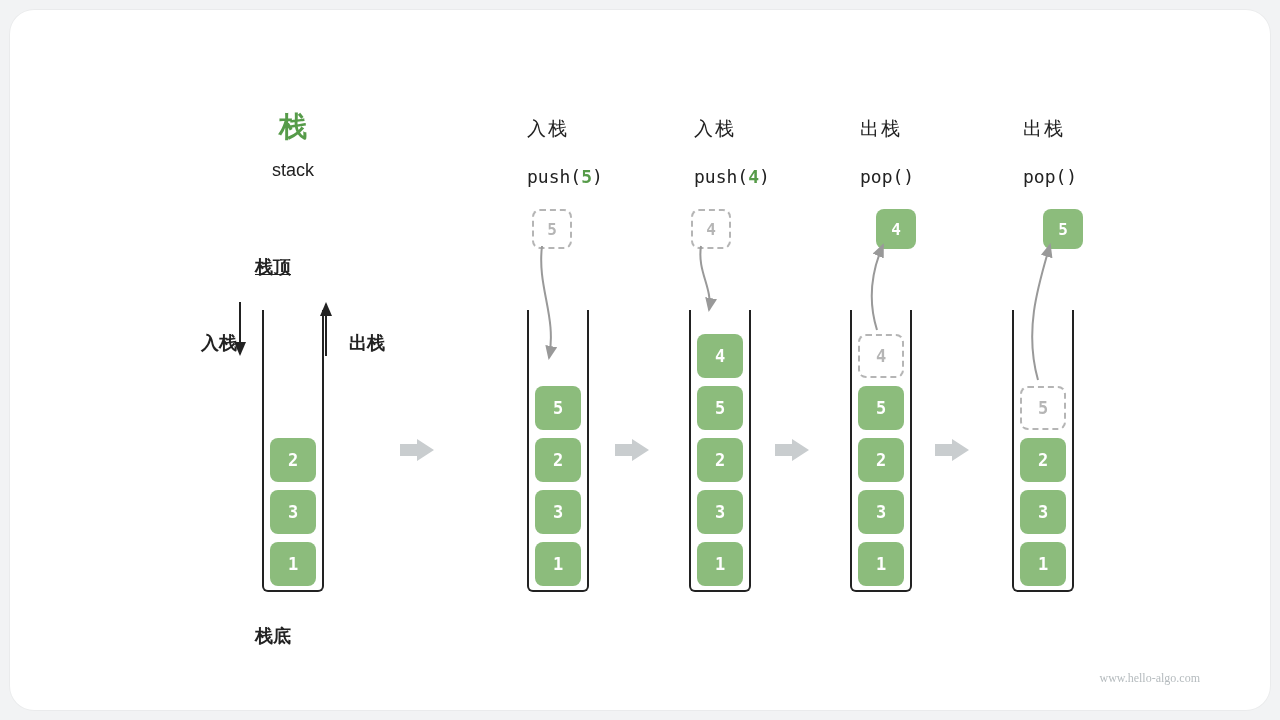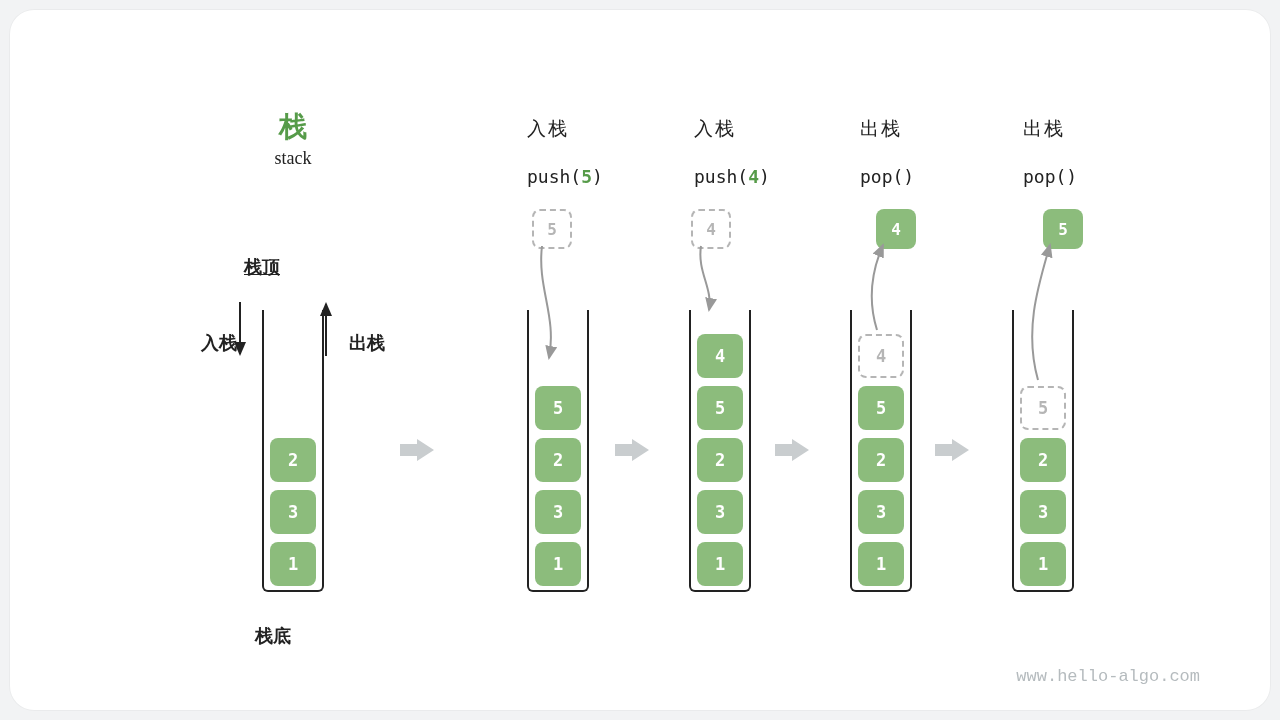--- a/index.html
+++ b/index.html
@@ -13,21 +13,21 @@
   .card {
     position:absolute; left:10px; top:10px; width:1260px; height:700px;
     background: var(--card, #ffffff);
     border-radius: 24px;
     box-shadow: 0 0 0 1px rgba(0,0,0,0.03);
   }
   .abs { position:absolute; }
 
   .title-wrap { left:213px; top:98px; width:140px; text-align:center; }
   .title-zh { font-size:28px; font-weight:bold; color:var(--accent-green,#569b49); }
-  .title-en { margin-top:2px; font-family:Liberation Serif, serif; font-size:18px; color:var(--ink,#222); }
+  .title-en { margin-top:14px; font-family:Liberation Sans, sans-serif; font-size:18px; color:var(--ink,#222); }
 
   .op-header { top:106px; }
   .op-zh { font-size:19px; color:var(--ink,#222); letter-spacing:2px; }
   .op-code { margin-top:24px; font-family:"DejaVu Sans Mono", monospace; font-size:18px; color:var(--ink,#222); }
   .op-code .arg { color:var(--accent-green,#569b49); font-weight:bold; }
 
   .side-label { font-size:18px; font-weight:bold; color:var(--ink,#222); text-align:center; }
 
   .stack {
     position:absolute; top:300px; width:62px; height:282px;
@@ -50,21 +50,21 @@
   .float-box {
     position:absolute; top:199px; width:40px; height:40px; border-radius:8px;
     display:flex; align-items:center; justify-content:center;
     font-family:"DejaVu Sans Mono", monospace; font-weight:bold; font-size:16px;
   }
   .float-box.solid { background:var(--cell-green,#8cbc7c); color:#fff; }
   .float-box.dashed { background:#fff; border:2px dashed var(--muted,#b5b5b5); color:var(--muted,#b5b5b5); }
 
   .watermark {
     position:absolute; right:70px; bottom:24px;
-    font-family:Liberation Mono, monospace; font-size:17px;
+    font-family:Liberation Serif, serif; font-size:12px;
     color:var(--watermark,#b5bbbe);
   }
 
   svg.overlay { position:absolute; left:0; top:0; width:1280px; height:720px; pointer-events:none; }
   .arrow-dark { stroke:var(--ink,#222); stroke-width:2; fill:none; }
   .arrow-gray { stroke:var(--arrow-gray,#999); stroke-width:2; fill:none; }
   .step-arrow { fill:var(--step-arrow,#c9cdcf); }
   #mDark path { fill:var(--ink,#222); }
   #mGray path { fill:var(--arrow-gray,#999); }
 </style>
@@ -88,21 +88,21 @@
   </div>
   <div class="abs op-header" style="left:850px">
     <div class="op-zh">出栈</div>
     <div class="op-code"><span>pop(</span><span class="arg"></span><span>)</span></div>
   </div>
   <div class="abs op-header" style="left:1013px">
     <div class="op-zh">出栈</div>
     <div class="op-code"><span>pop(</span><span class="arg"></span><span>)</span></div>
   </div>
 
-  <div class="abs side-label" style="left:210px; top:245px; width:84px;text-decoration:underline;">栈顶</div>
+  <div class="abs side-label" style="left:221px; top:245px; width:84px;text-decoration:underline;">栈顶</div>
   <div class="abs side-label" style="left:221px; top:614px; width:84px;text-align:center;">栈底</div>
   <div class="abs side-label" style="left:186px; top:321px; width:46px;">入栈</div>
   <div class="abs side-label" style="left:334px; top:321px; width:46px;">出栈</div>
 
   <div class="float-box dashed" style="left:522px">5</div>
   <div class="float-box dashed" style="left:681px">4</div>
   <div class="float-box solid" style="left:866px">4</div>
   <div class="float-box solid" style="left:1033px">5</div>
 
   <div class="stack" style="left:252px">

